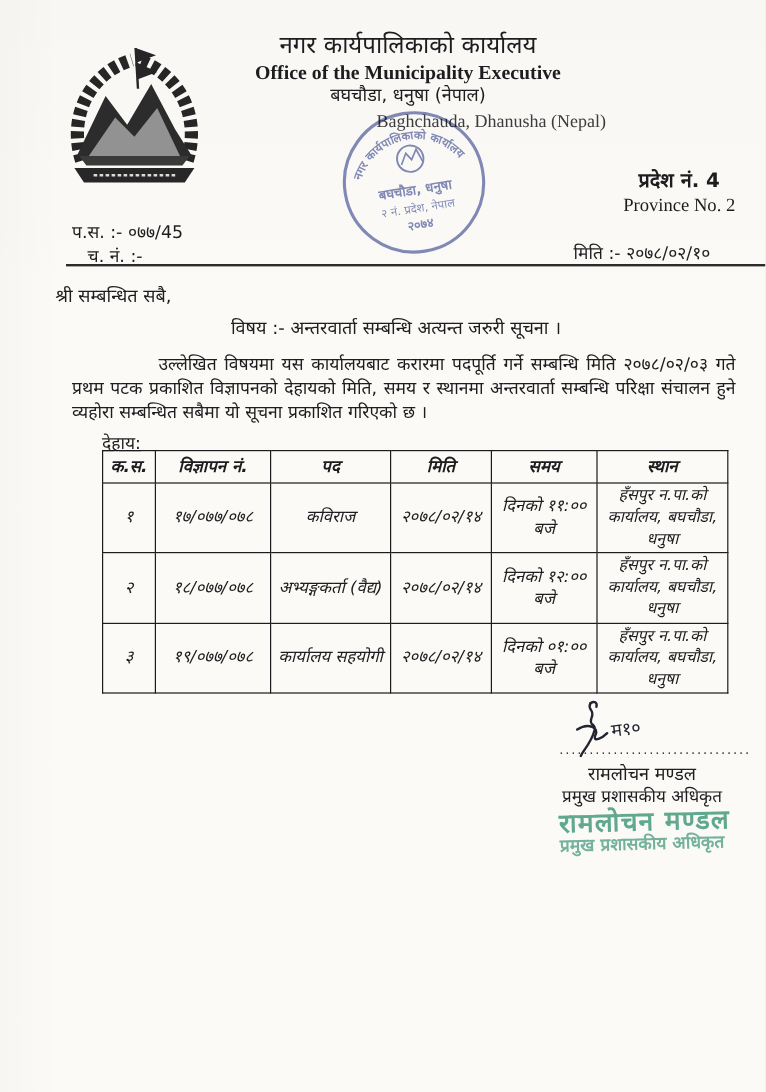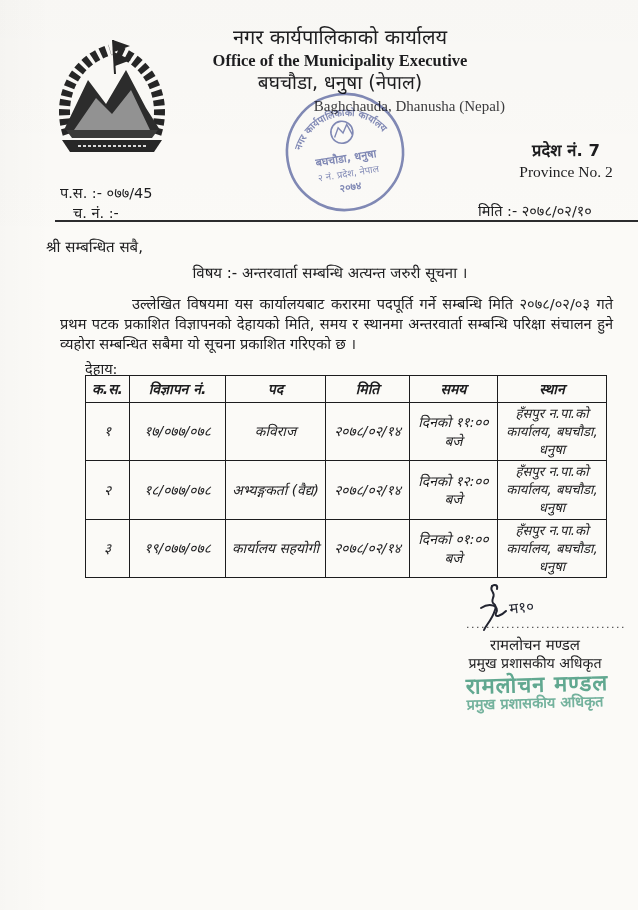--- a/index.html
+++ b/index.html
@@ -10,21 +10,21 @@
                      linear-gradient(90deg,rgba(0,0,0,0.015) 0%,rgba(0,0,0,0) 8%);
     font-family:"DejaVu Sans",sans-serif;color:#1d1d1f;overflow:hidden;
   }
   .abs{position:absolute;}
   
   .hdr-center{left:175px;top:24px;width:330px;text-align:center;line-height:1.18;}
   .t-np{font-size:30px;font-weight:bold;letter-spacing:0.5px;}
   .t-en{font-family:"Liberation Serif",serif;font-size:22px;font-weight:bold;margin-top:2px;}
   .o-np{font-size:20px;font-weight:500;margin-top:2px;}
   .o-en{font-family:"Liberation Serif",serif;font-size:16.5px;font-weight:bold;margin-top:1px;}
-  .a-np{font-size:19px;margin-top:1px;}
+  .a-np{font-size:15px;margin-top:1px;}
   .a-en{font-family:"Liberation Serif",serif;font-size:15px;color:#3b3b3d;margin-top:5px;text-align:right;}
   .prov{left:498px;top:138px;width:136px;text-align:center;}
   .prov-np{font-size:16.5px;font-weight:bold;}
   .prov-en{font-family:"Liberation Serif",serif;font-size:15.5px;margin-top:2px;}
   
   .ref{font-size:14.5px;font-weight:500;}
   .rule{left:55px;top:220px;width:583px;height:2px;background:#2c2c2e;}
   
   .salut{left:46px;top:236px;font-size:15px;font-weight:500;}
   .subject{left:0;top:262px;width:660px;text-align:center;font-size:15px;font-weight:500;}
@@ -74,21 +74,21 @@
   </svg>
 
   <div class="abs hdr-center">
     <div class="o-np">नगर कार्यपालिकाको कार्यालय</div>
     <div class="o-en">Office of the Municipality Executive</div>
     <div class="a-np">बघचौडा, धनुषा (नेपाल)</div>
     <div class="a-en">Baghchauda, Dhanusha (Nepal)</div>
   </div>
 
   <div class="abs prov">
-    <div class="prov-np">प्रदेश नं. 7</div>
+    <div class="prov-np">प्रदेश नं. 4</div>
     <div class="prov-en">Province No. 2</div>
   </div>
 
   <svg class="abs stamp-round" viewBox="0 0 124 124">
     <circle cx="62" cy="62" r="58" fill="none" stroke="#2f3e8e" stroke-width="2.6"></circle>
     <defs>
         <path id="arcTop" d="M14,74 A48,48 0 1 1 110,74"></path>
       </defs>
     <text font-size="9.5" fill="#2f3e8e" font-weight="bold" font-family="DejaVu Sans,sans-serif">
       <textPath href="#arcTop" startOffset="14%">नगर कार्यपालिकाको कार्यालय</textPath>

